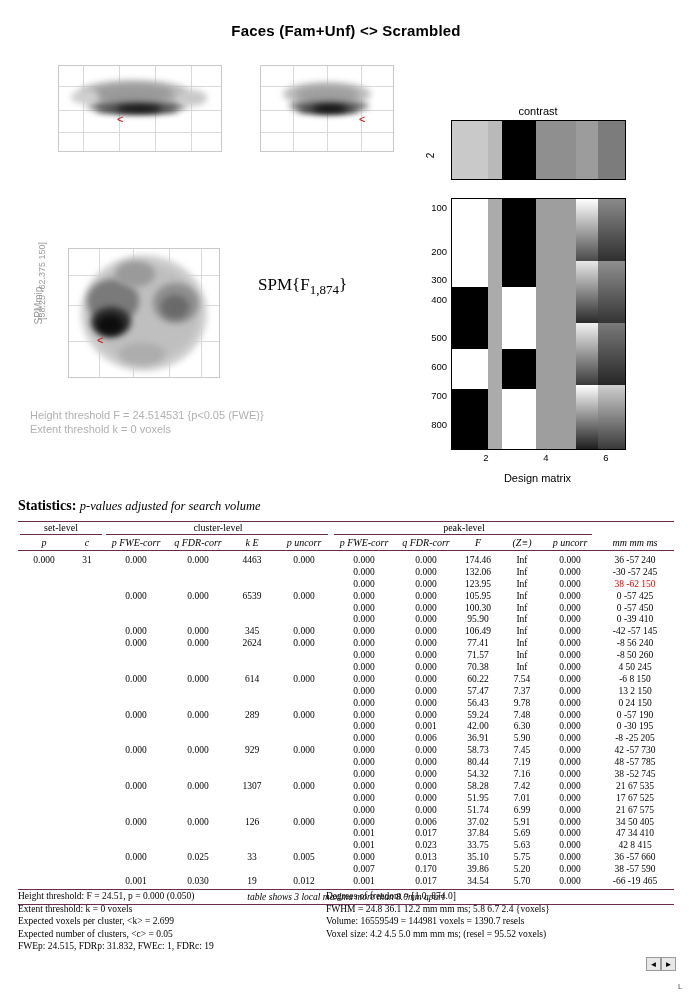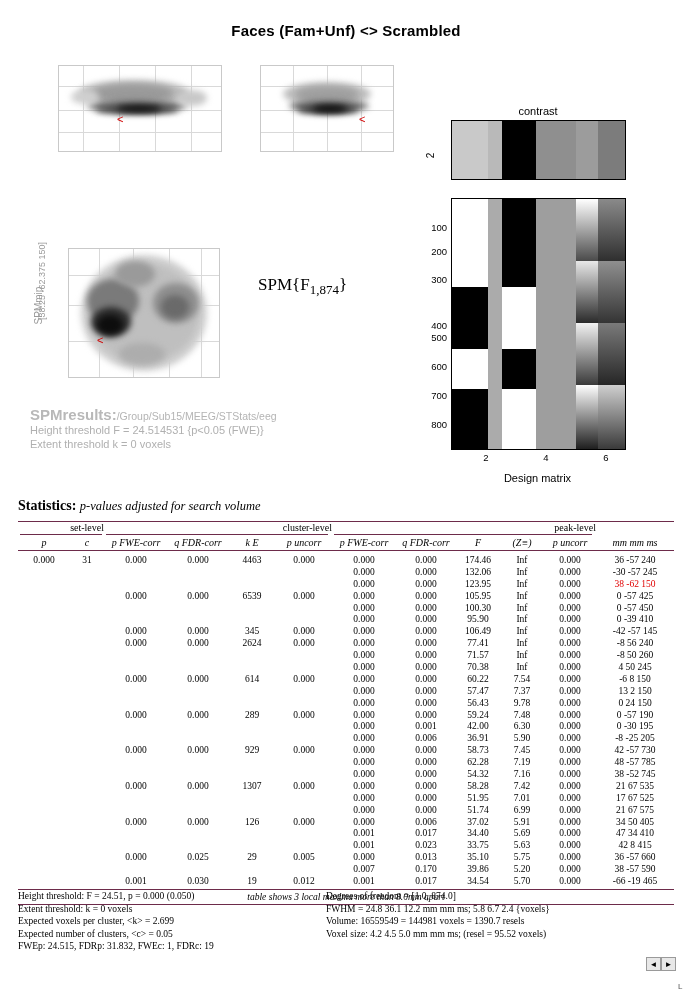--- a/index.html
+++ b/index.html
@@ -156,21 +156,21 @@
   .rule {
     height: 1px;
     background: #6d2b4a;
     width: 656px;
   }
   .thinrule { height: 1px; background: #6d2b4a; }
 
   table.t { border-collapse: collapse; font-size: 9.5px; font-family: "Liberation Serif", serif; }
   table.t td, table.t th { padding: 0; }
 
-  .grp-head { font-size: 10px; text-align: right; }
+  .grp-head { font-size: 10px; text-align: center; }
   .col-head { font-size: 10px; text-align: center; font-style: italic; }
   .ctr { text-align: center; font-size: 9.5px; }
   .red { color: #e00000; }
 
   #footnote {
     text-align: center;
     font-size: 9.5px;
     font-style: italic;
     font-family: "Liberation Serif", serif;
   }
@@ -276,24 +276,24 @@
 <div class="abs" id="contrast-panel">
   <div class="abs" style="left:0;   top:0; width:36px;  height:100%; background:#c9c9c9;"></div>
   <div class="abs" style="left:36px;top:0; width:14px;  height:100%; background:#b9b9b9;"></div>
   <div class="abs" style="left:50px;top:0; width:34px;  height:100%; background:#000000;"></div>
   <div class="abs" style="left:84px;top:0; width:40px;  height:100%; background:#8f8f8f;"></div>
   <div class="abs" style="left:124px;top:0;width:22px;  height:100%; background:#9c9c9c;"></div>
   <div class="abs" style="left:146px;top:0;width:27px;  height:100%; background:#7c7c7c;"></div>
 </div>
 
 <div class="abs" id="dm-yticks">
-  <div class="dm-ytick" style="top:24px;">100</div>
+  <div class="dm-ytick" style="top:4px;">100</div>
   <div class="dm-ytick" style="top:48px;">200</div>
   <div class="dm-ytick" style="top:76px;">300</div>
-  <div class="dm-ytick" style="top:122px;">400</div>
+  <div class="dm-ytick" style="top:96px;">400</div>
   <div class="dm-ytick" style="top:134px;">500</div>
   <div class="dm-ytick" style="top:163px;">600</div>
   <div class="dm-ytick" style="top:192px;">700</div>
   <div class="dm-ytick" style="top:221px;">800</div>
 </div>
 
 <div class="abs" id="design-panel">
 
   <div class="abs" style="left:0; top:0;   width:36px; height:88px;  background:#ffffff;"></div>
   <div class="abs" style="left:0; top:88px;width:36px; height:62px;  background:#000000;"></div>
@@ -321,23 +321,20 @@
 </div>
 
 <div class="abs" id="dm-xticks">
   <div class="dm-xtick" style="left:28px;">2</div>
   <div class="dm-xtick" style="left:88px;">4</div>
   <div class="dm-xtick" style="left:148px;">6</div>
 </div>
 <div class="abs" id="design-xlabel">Design matrix</div>
 
 <div class="abs" id="resblock">
-  <div>
-    <span class="hdr">SPMresults:</span><span class="path">/Group/Sub15/MEEG/STStats/eeg</span>
-  </div>
   <div>Height threshold F = 24.514531  {p&lt;0.05 (FWE)}</div>
   <div>Extent threshold k = 0 voxels</div>
 </div>
 
 <div class="abs" id="stats">
   <div id="stats-title">
     <span>Statistics:</span>
     <span class="ital">p-values adjusted for search volume</span>
   </div>
   <div class="rule"></div>
@@ -637,21 +634,21 @@
         </tr>
         <tr style="height: 11.9px;">
           <td class="ctr"></td>
           <td class="ctr"></td>
           <td class="ctr"></td>
           <td class="ctr"></td>
           <td class="ctr"></td>
           <td class="ctr"></td>
           <td class="ctr">0.000</td>
           <td class="ctr">0.000</td>
-          <td class="ctr">62.28</td>
+          <td class="ctr">80.44</td>
           <td class="ctr">7.19</td>
           <td class="ctr">0.000</td>
           <td class="ctr">48 -57 785</td>
         </tr>
         <tr style="height: 11.9px;">
           <td class="ctr"></td>
           <td class="ctr"></td>
           <td class="ctr"></td>
           <td class="ctr"></td>
           <td class="ctr"></td>
@@ -721,21 +718,21 @@
         </tr>
         <tr style="height: 11.9px;">
           <td class="ctr"></td>
           <td class="ctr"></td>
           <td class="ctr"></td>
           <td class="ctr"></td>
           <td class="ctr"></td>
           <td class="ctr"></td>
           <td class="ctr">0.001</td>
           <td class="ctr">0.017</td>
-          <td class="ctr">34.40</td>
+          <td class="ctr">37.84</td>
           <td class="ctr">5.69</td>
           <td class="ctr">0.000</td>
           <td class="ctr">47 34 410</td>
         </tr>
         <tr style="height: 11.9px;">
           <td class="ctr"></td>
           <td class="ctr"></td>
           <td class="ctr"></td>
           <td class="ctr"></td>
           <td class="ctr"></td>
@@ -745,21 +742,21 @@
           <td class="ctr">33.75</td>
           <td class="ctr">5.63</td>
           <td class="ctr">0.000</td>
           <td class="ctr">42 8 415</td>
         </tr>
         <tr style="height: 11.9px;">
           <td class="ctr"></td>
           <td class="ctr"></td>
           <td class="ctr">0.000</td>
           <td class="ctr">0.025</td>
-          <td class="ctr">29</td>
+          <td class="ctr">33</td>
           <td class="ctr">0.005</td>
           <td class="ctr">0.000</td>
           <td class="ctr">0.013</td>
           <td class="ctr">35.10</td>
           <td class="ctr">5.75</td>
           <td class="ctr">0.000</td>
           <td class="ctr">36 -57 660</td>
         </tr>
         <tr style="height: 11.9px;">
           <td class="ctr"></td>

